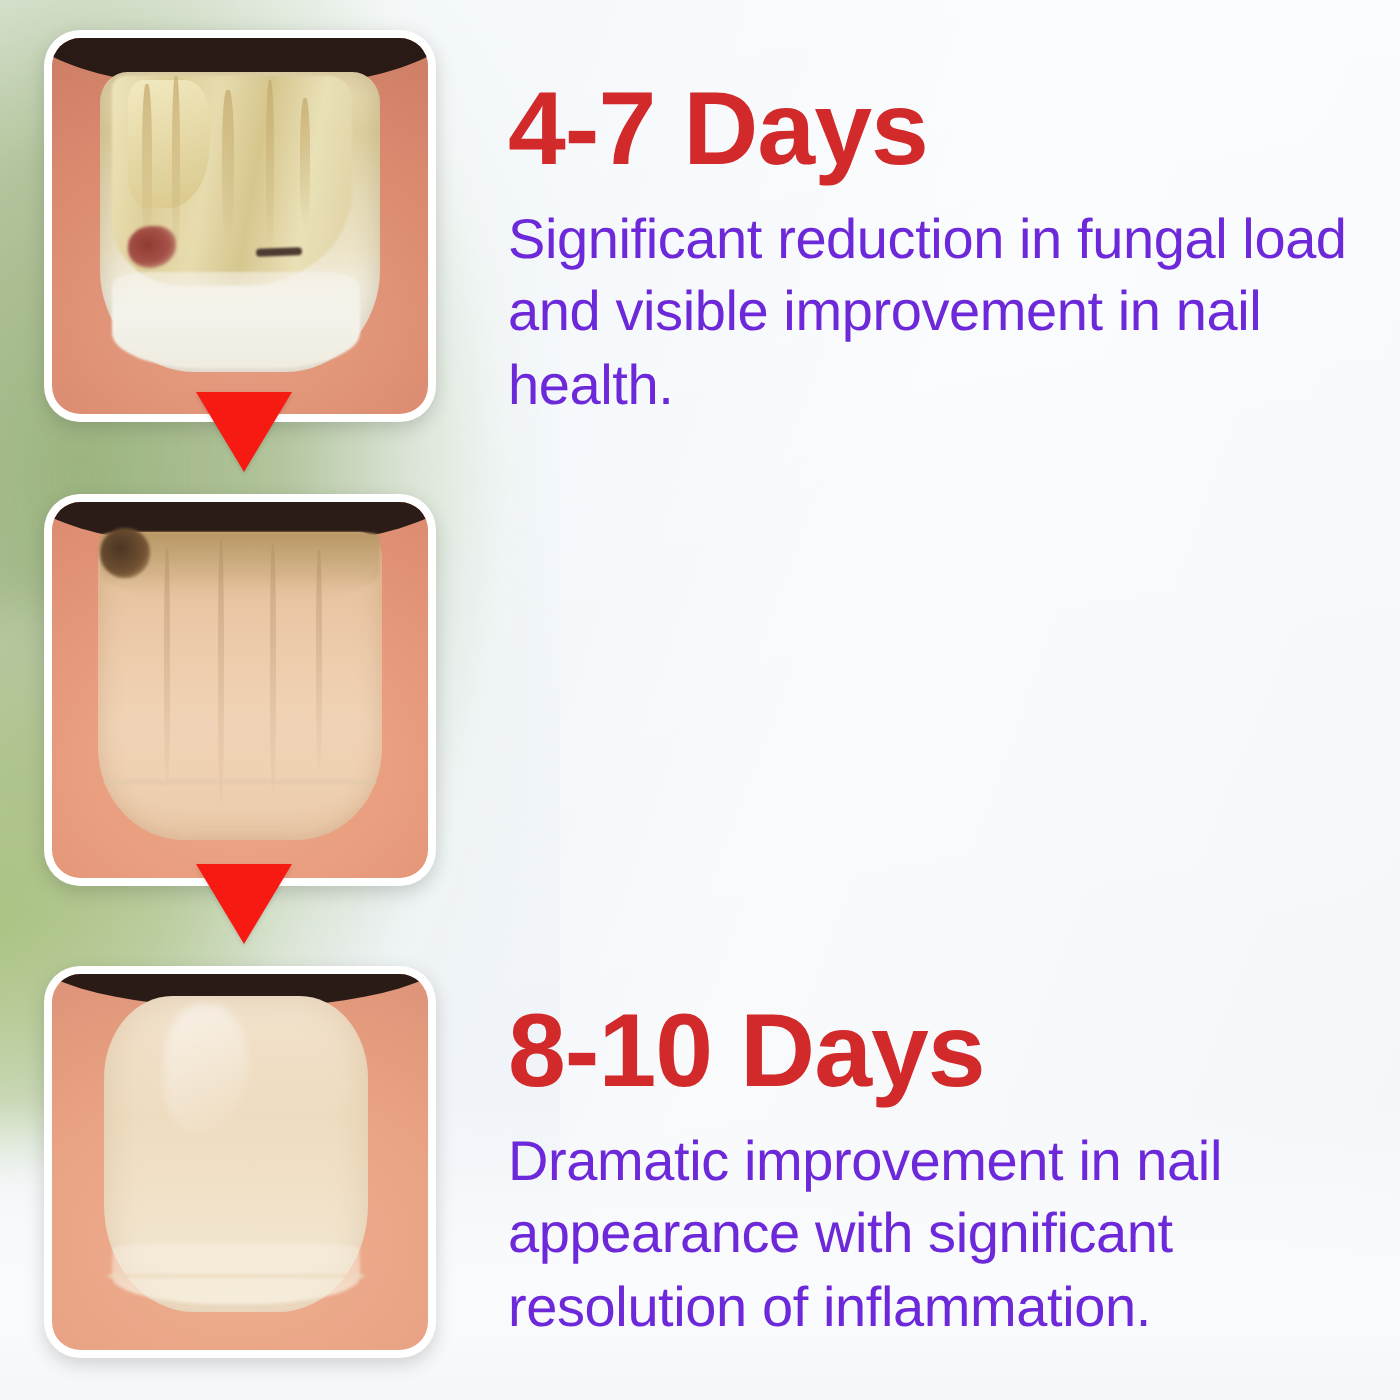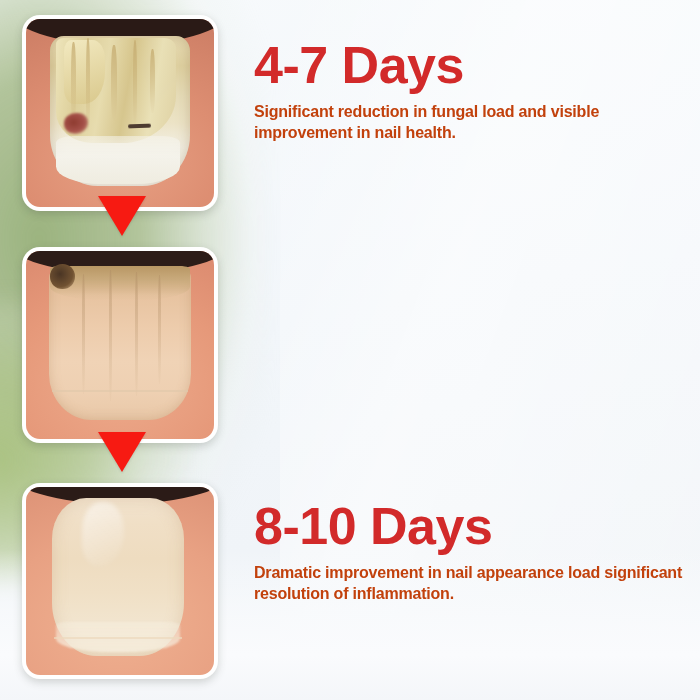--- a/index.html
+++ b/index.html
@@ -278,23 +278,23 @@
 
   .heading {
     color:#d22a2a;
     font-size:52px;
     font-weight:bold;
     line-height:1.02;
     letter-spacing:-0.5px;
     white-space:nowrap;
   }
   .body-text {
-    color:#c2410c;
-    font-size:16px;
-    font-weight:bold;
+    color:#6d28d9;
+    font-size:28px;
+    font-weight:normal;
     line-height:1.30;
     letter-spacing:-0.2px;
     margin-top:10px;
   }
 </style>
 </head>
 <body>
 
 <div id="bg-layer">
   <div class="bg-base"></div>
@@ -342,21 +342,21 @@
         <div class="dark-corner"></div>
         <div class="ridge rd-a"></div>
         <div class="ridge rd-b"></div>
         <div class="ridge rd-c"></div>
         <div class="ridge rd-d"></div>
         <div class="lunula-edge"></div>
       </div>
     </div>
     <div class="text-block tb-2">
       <div class="heading">8-10 Days</div>
-      <div class="body-text">Dramatic improvement in nail appearance load significant resolution of inflammation.</div>
+      <div class="body-text">Dramatic improvement in nail appearance with significant resolution of inflammation.</div>
     </div>
   </div>
 
   <div class="arrow arrow-2"></div>
 
   <div class="row row-3">
     <div class="photo-card s3">
       <div class="photo-inner">
         <div class="skin"></div>
         <div class="dark-top"></div>

